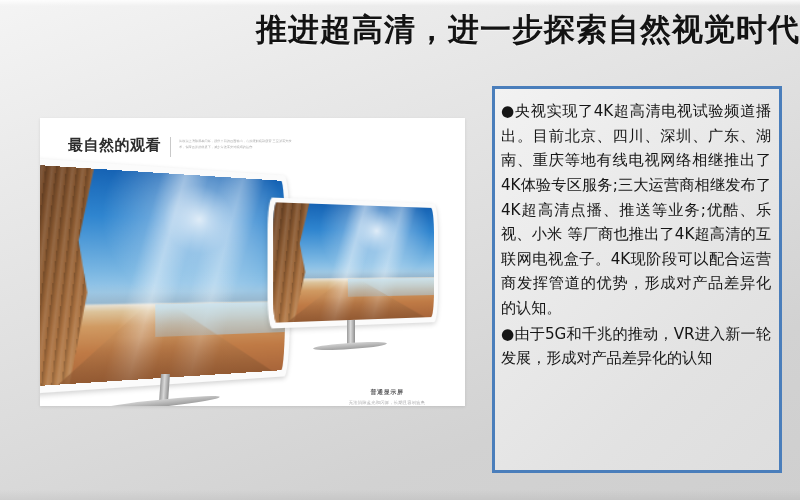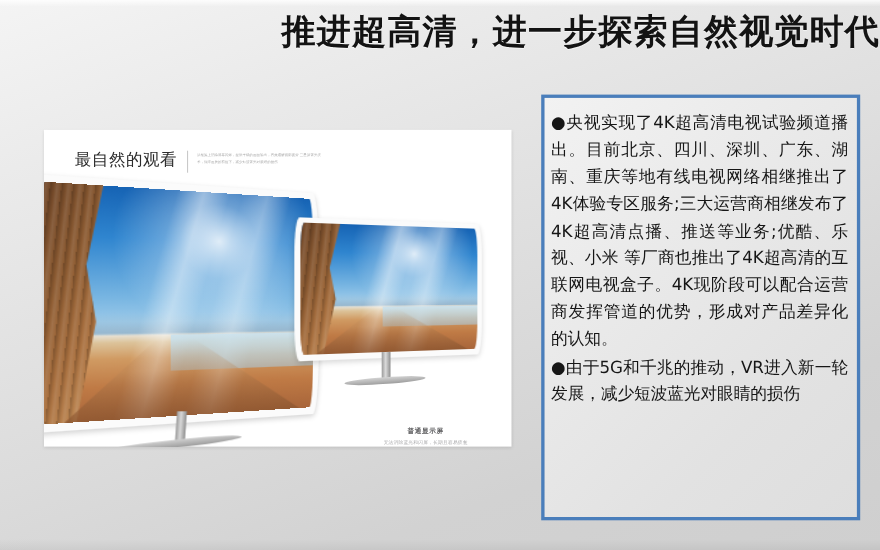--- a/index.html
+++ b/index.html
@@ -54,21 +54,21 @@
   .photo-head {
     position: absolute;
     left: 28px;
     top: 18px;
     display: flex;
     align-items: flex-start;
   }
   .photo-head .head-main {
     font-family: "DejaVu Sans", "Liberation Sans", sans-serif;
     font-size: 15px;
-    font-weight: normal;
+    font-weight: bold;
     color: #2c2c2c;
     letter-spacing: 0.5px;
     white-space: nowrap;
   }
   .photo-head .head-rule {
     width: 1px;
     height: 20px;
     background: #c9c9c9;
     margin: 1px 8px 0 9px;
   }
@@ -356,17 +356,17 @@
       <div class="cap cap-flat">
         <div class="cap-title">普通显示屏</div>
         <div class="cap-desc">无法消除蓝光和闪屏，长期且容易疲惫</div>
       </div>
 
     </div>
   </div>
 
   <div class="textbox">
     <span class="para">●央视实现了4K超高清电视试验频道播出。目前北京、四川、深圳、广东、湖 南、重庆等地有线电视网络相继推出了4K体验专区服务;三大运营商相继发布了4K超高清点播、推送等业务;优酷、乐视、小米 等厂商也推出了4K超高清的互联网电视盒子。4K现阶段可以配合运营商发挥管道的优势，形成对产品差异化的认知。</span>
-    <span class="para">●由于5G和千兆的推动，VR进入新一轮发展，减少短波蓝光对眼睛的损伤</span>
+    <span class="para">●由于5G和千兆的推动，VR进入新一轮发展，形成对产品差异化的认知</span>
   </div>
 
   <div class="edge-bottom"></div>
 </div>
 
 </body></html>

